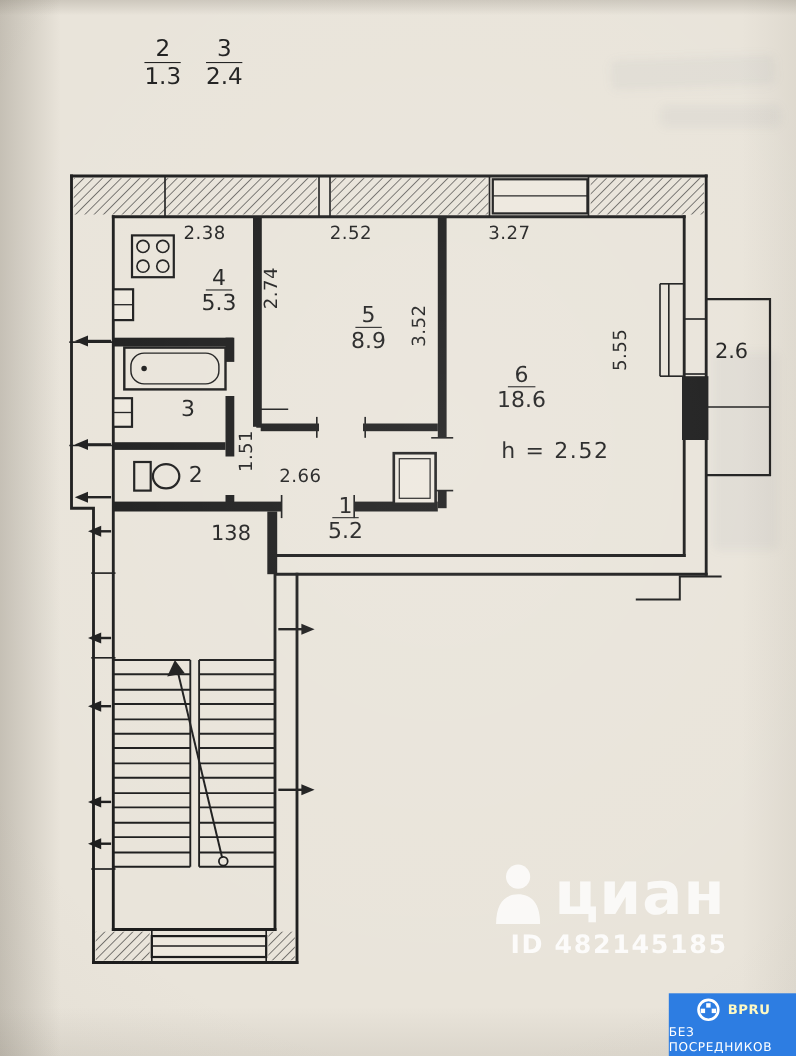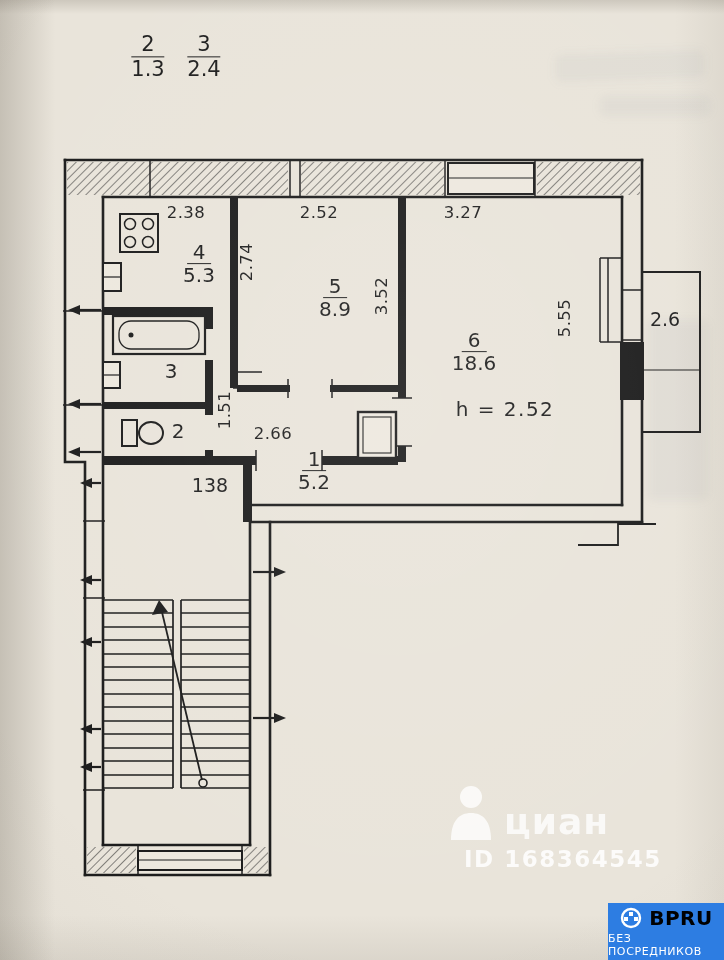--- a/index.html
+++ b/index.html
@@ -26,29 +26,29 @@
     position:absolute;inset:0;z-index:4;pointer-events:none;
     background:
       linear-gradient(90deg, rgba(95,88,75,.26), rgba(95,88,75,0) 55px),
       linear-gradient(180deg, rgba(95,88,75,.20), rgba(95,88,75,0) 14px),
       linear-gradient(0deg, rgba(95,88,75,.10), rgba(95,88,75,0) 45px),
       linear-gradient(270deg, rgba(95,88,75,.08), rgba(95,88,75,0) 50px),
       radial-gradient(120% 105% at 55% 42%, rgba(255,255,255,.10) 0%, rgba(255,255,255,0) 55%, rgba(100,92,78,.09) 100%);
   }
   .watermark{position:absolute;left:448px;top:784px;z-index:5;color:rgba(255,255,255,.78);}
   .wm-row{display:flex;align-items:flex-end;gap:10px;}
-  .wm-brand{font-size:36px;font-weight:600;letter-spacing:1px;line-height:1;}
+  .wm-brand{font-size:54px;font-weight:600;letter-spacing:1px;line-height:1;}
   .wm-id{font-size:23px;font-weight:bold;letter-spacing:1.5px;margin-top:6px;margin-left:16px;
          color:rgba(255,255,255,.85);}
   .badge{
     position:absolute;left:608px;top:903px;width:116px;height:57px;z-index:6;
     background:#2d7de2;display:flex;flex-direction:column;align-items:center;justify-content:center;gap:2px;
   }
   .badge-row{display:flex;align-items:center;gap:6px;}
-  .badge-brand{color:#000000;font-size:20px;font-weight:bold;letter-spacing:.5px;line-height:1;}
+  .badge-brand{color:#fef9c3;font-size:12px;font-weight:bold;letter-spacing:.5px;line-height:1;}
   .badge-sub{color:#fff;font-size:11px;letter-spacing:.6px;}
 </style>
 </head>
 <body>
 
 <div class="page">
 
   <div class="ghost" style="left:555px;top:52px;width:150px;height:28px;transform:rotate(-2deg);"></div>
   <div class="ghost" style="left:600px;top:96px;width:110px;height:20px;"></div>
   <div class="ghost" style="left:648px;top:320px;width:60px;height:180px;"></div>
@@ -253,21 +253,21 @@
   <div class="light-overlay"></div>
 
   <div class="watermark">
     <div class="wm-row">
       <svg width="46" height="56" viewBox="0 0 46 56">
         <circle cx="23" cy="13" r="11" fill="rgba(255,255,255,0.78)"></circle>
         <path d="M3 56 C3 37 11 29 23 29 C35 29 43 37 43 56 Z" fill="rgba(255,255,255,0.78)"></path>
       </svg>
       <span class="wm-brand">циан</span>
     </div>
-    <div class="wm-id">ID 168364545</div>
+    <div class="wm-id">ID 482145185</div>
   </div>
 
   <div class="badge">
     <div class="badge-row">
       <svg width="24" height="24" viewBox="0 0 24 24">
         <circle cx="12" cy="12" r="9" fill="none" stroke="#ffffff" stroke-width="2.4"></circle>
         <rect x="9.5" y="5.5" width="5" height="5" fill="#2d7de2"></rect>
         <rect x="10" y="6" width="4" height="4" fill="#ffffff"></rect>
         <rect x="5" y="11" width="4" height="4" fill="#ffffff"></rect>
         <rect x="15" y="11" width="4" height="4" fill="#ffffff"></rect>

